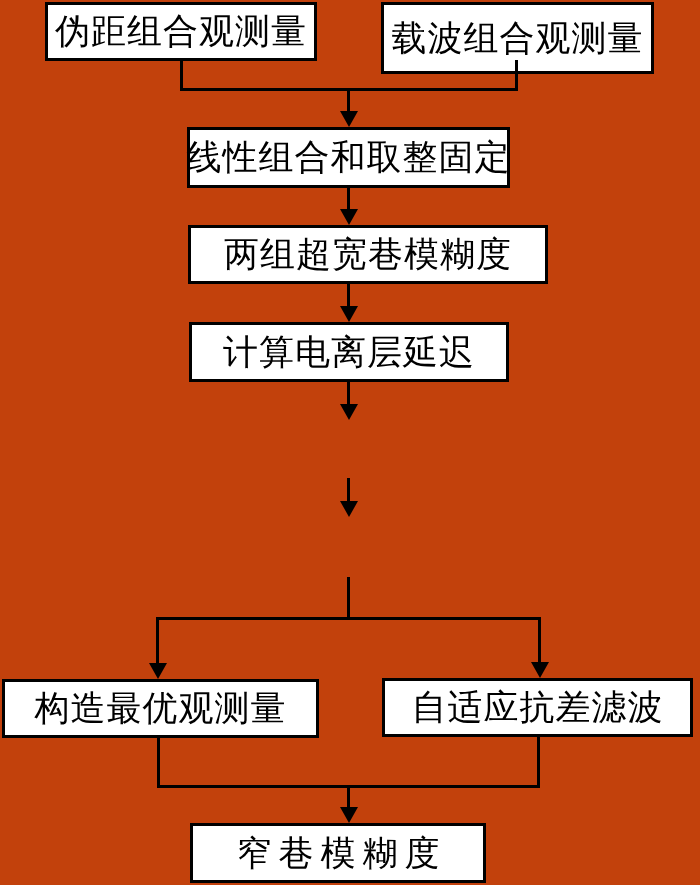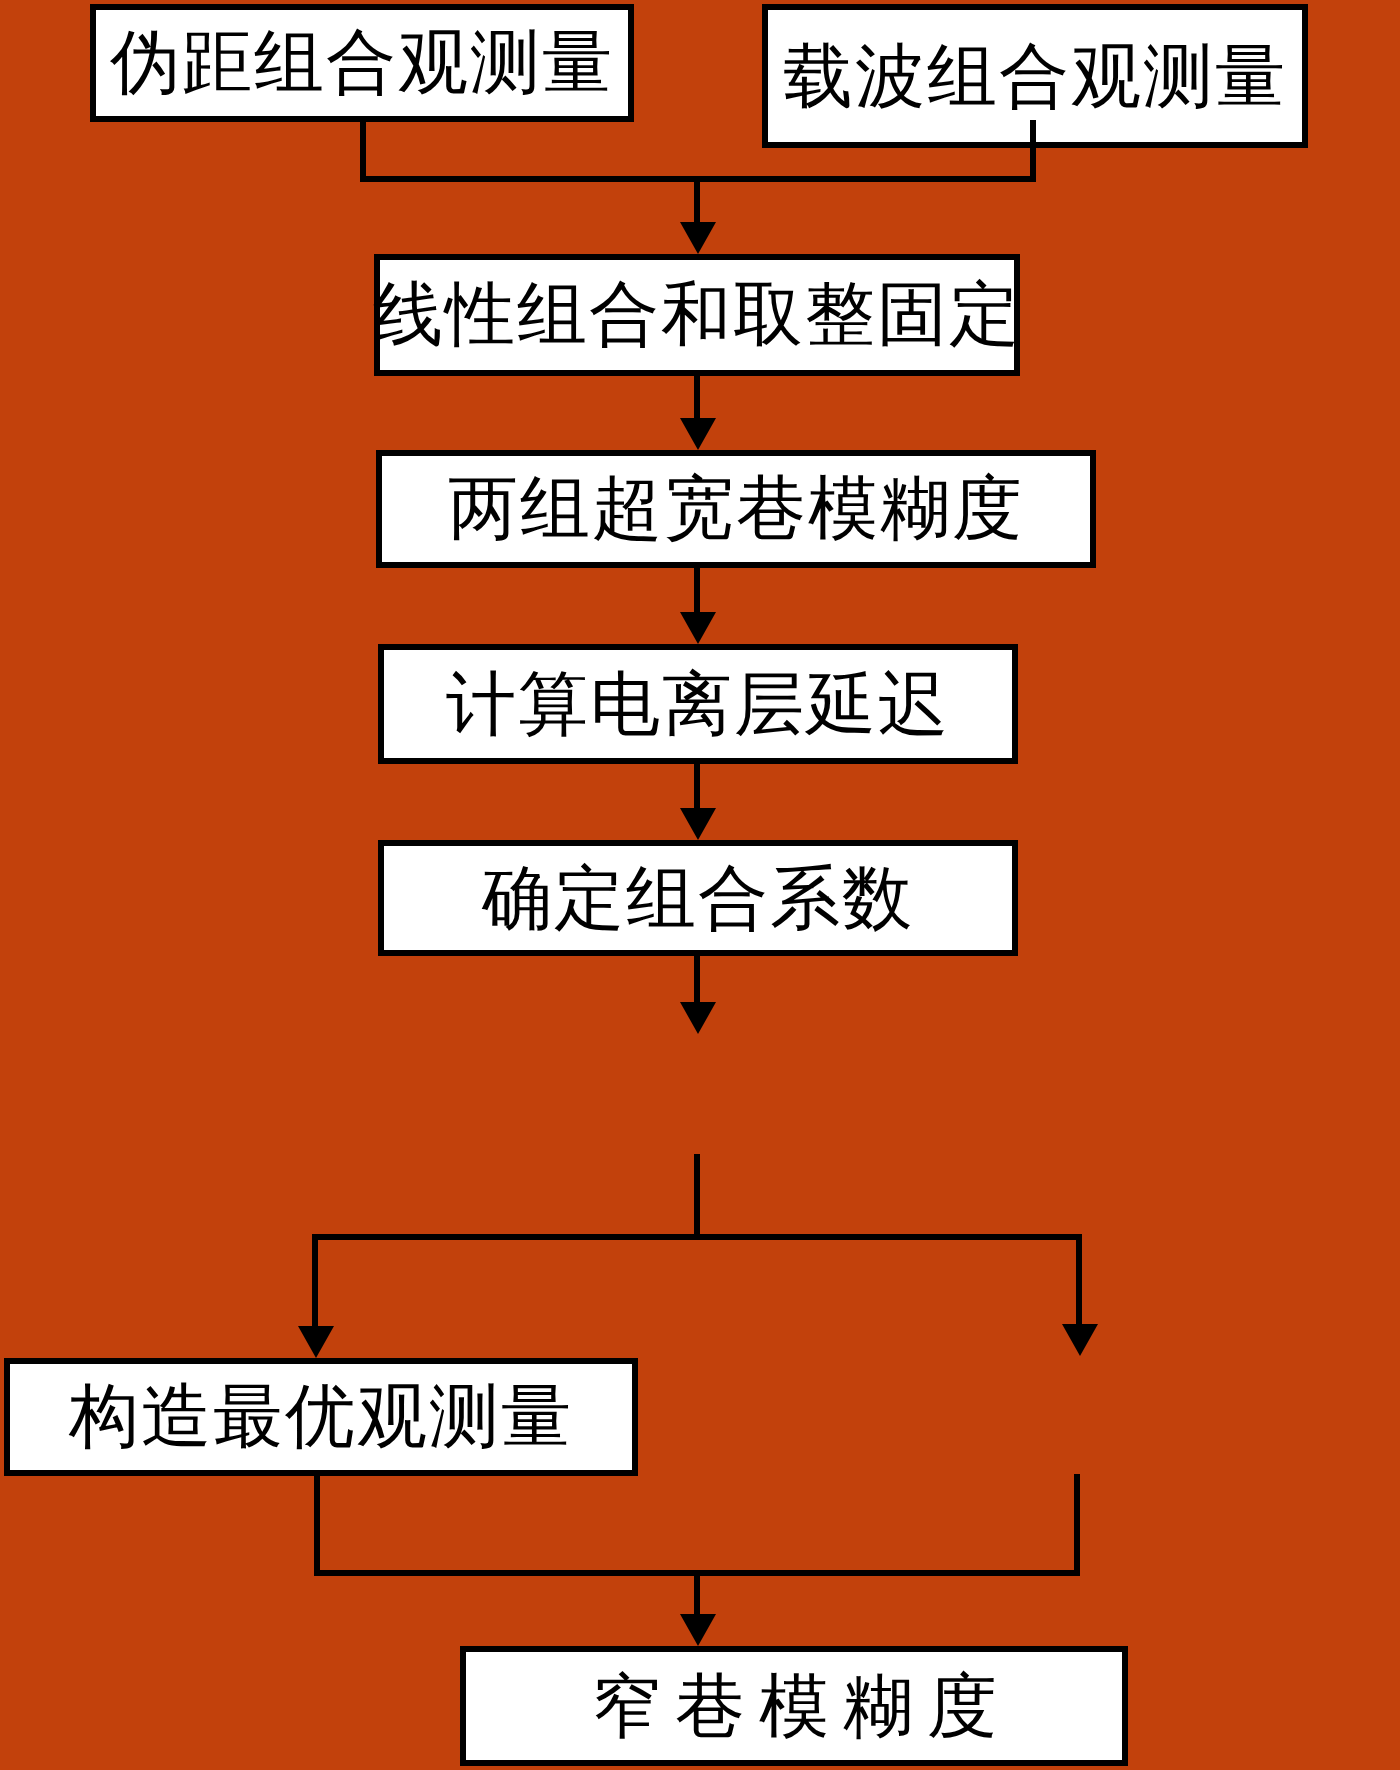--- a/index.html
+++ b/index.html
@@ -45,21 +45,21 @@
   
   #b-pseudo   { left: 45px;  top: 2px;   width: 272px; height: 59px; }
   #b-carrier  { left: 381px; top: 2px;   width: 273px; height: 72px; text-align: right; }
   #b-linear   { left: 187px; top: 127px; width: 323px; height: 61px; }
   #b-ewl      { left: 188px; top: 225px; width: 360px; height: 59px; }
   #b-iono     { left: 189px; top: 322px; width: 320px; height: 60px; text-align: right; }
   #b-coeff    { left: 189px; top: 420px; width: 320px; height: 58px; }
   #b-wl       { left: 188px; top: 517px; width: 322px; height: 60px; }
   #b-optimal  { left: 2px;   top: 679px; width: 317px; height: 59px; }
   #b-adaptive { left: 382px; top: 678px; width: 311px; height: 59px; }
-  #b-nl       { left: 190px; top: 823px; width: 334px; height: 60px; letter-spacing: 7px; margin-left: 40px; }
+  #b-nl       { left: 190px; top: 823px; width: 296px; height: 60px; letter-spacing: 7px; }
   #b-nl .lbl  { margin-left: 7px; } 
 
   
   #c-pseudo-down   { left: 180px; top: 61px;  width: 3px;   height: 30px; }
   #c-carrier-down  { left: 515px; top: 60px;  width: 3px;   height: 31px; }
   #c-top-join      { left: 180px; top: 88px;  width: 338px; height: 3px; }
   #c-join-linear   { left: 347px; top: 88px;  width: 3px;   height: 25px; }
   #a-linear        { left: 340px; top: 111px; }
   #c-linear-ewl    { left: 347px; top: 188px; width: 3px;   height: 23px; }
   #a-ewl           { left: 340px; top: 209px; }
@@ -94,25 +94,25 @@
   </div>
   <div class="box" id="b-linear">
     <span class="lbl">线性组合和取整固定</span>
   </div>
   <div class="box" id="b-ewl">
     <span class="lbl">两组超宽巷模糊度</span>
   </div>
   <div class="box" id="b-iono">
     <span class="lbl">计算电离层延迟</span>
   </div>
-  <div class="box" id="b-coeff">
-    <span class="lbl">确定组合系数</span>
-  </div>
   <div class="box" id="b-optimal">
     <span class="lbl">构造最优观测量</span>
+  </div>
+  <div class="box" id="b-adaptive">
+    <span class="lbl">自适应抗差滤波</span>
   </div>
   <div class="box" id="b-nl">
     <span class="lbl">窄巷模糊度</span>
   </div>
 
   <div class="line" id="c-pseudo-down"></div>
   <div class="line" id="c-carrier-down"></div>
   <div class="line" id="c-top-join"></div>
 
   <div class="line" id="c-join-linear"></div>

